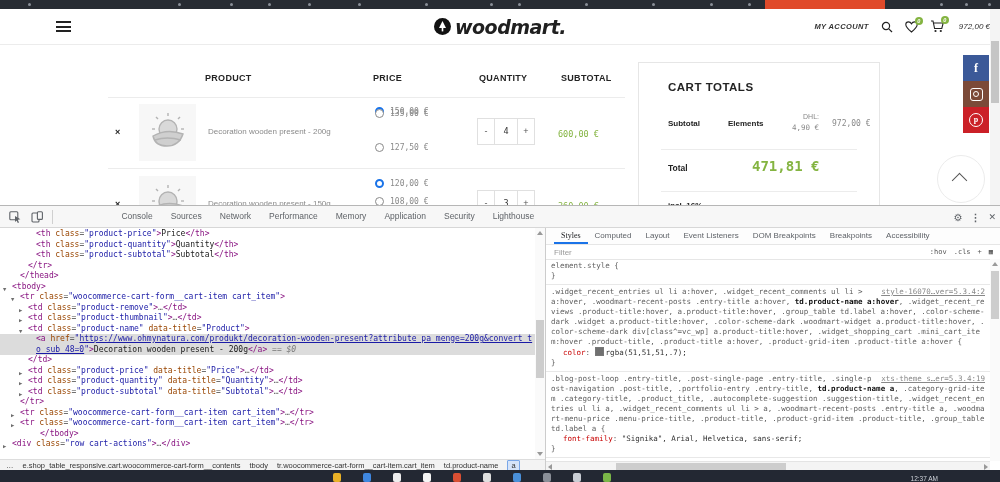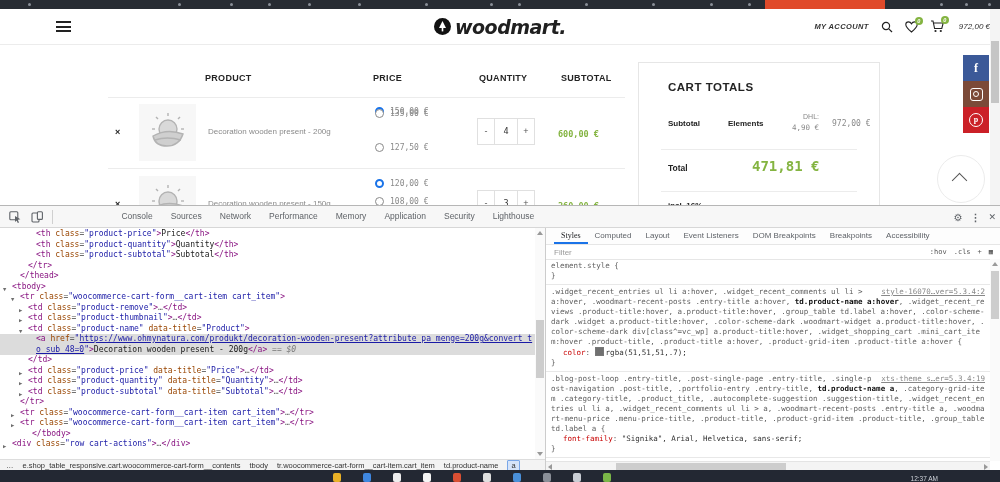--- a/index.html
+++ b/index.html
@@ -33,21 +33,21 @@
   .thumb{position:absolute;width:57px;height:57px;background:#f7f7f7;cursor:pointer;}
   .item-name{position:absolute;font-size:8px;color:#8a8a8a;cursor:pointer;}
   .price-opt{position:absolute;display:flex;align-items:center;gap:6px;cursor:pointer;}
   .radio{width:9px;height:9px;border-radius:50%;border:1px solid #8a8a8a;background:#fff;box-sizing:border-box;}
   .radio.sel{border:2.5px solid #1a73e8;}
   .price-lbl{font-family:"DejaVu Sans Mono",monospace;font-size:8px;color:#8a8a8a;}
   .stepper{position:absolute;display:flex;border:1px solid #e0e0e0;height:27px;box-sizing:border-box;background:#fff;}
   .step-btn{width:16px;text-align:center;line-height:25px;font-size:9px;color:#555;cursor:pointer;}
   .step-val{width:22px;text-align:center;line-height:25px;font-size:8.5px;color:#333;
     border-left:1px solid #e0e0e0;border-right:1px solid #e0e0e0;font-family:"DejaVu Sans Mono",monospace;}
-  .row-subtotal{position:absolute;font-family:"DejaVu Sans Mono",monospace;font-size:8.5px;font-weight:bold;text-align:center;}
+  .row-subtotal{position:absolute;font-family:"DejaVu Sans Mono",monospace;font-size:8.5px;font-weight:normal;text-align:center;}
 
   
   .totals-box{position:absolute;left:638px;top:17px;width:240px;height:160px;border:1px solid #e6e6e6;background:#fff;}
   .ct-title{position:absolute;left:29px;top:18px;font-size:11.5px;font-weight:bold;color:#242424;letter-spacing:.5px;}
   .ct-sub-lbl{position:absolute;left:29px;top:56px;font-size:8px;font-weight:bold;color:#242424;}
   .ct-ship-lbl{position:absolute;left:89px;top:56px;font-size:8px;font-weight:bold;color:#242424;}
   .ct-dhl{position:absolute;left:140px;top:50px;width:40px;text-align:right;font-size:7px;color:#888;}
   .ct-dhl-cost{position:absolute;left:130px;top:60px;width:50px;text-align:right;font-size:7.5px;color:#888;font-family:"DejaVu Sans Mono",monospace;}
   .ct-sub-val{position:absolute;left:193px;top:56px;font-size:8px;color:#8a8a8a;font-family:"DejaVu Sans Mono",monospace;}
   .ct-hr{position:absolute;left:22px;width:196px;height:1px;background:#ececec;}
@@ -368,21 +368,21 @@
             <div class="tree-line" style="padding-left: 28px;"><span class="tk-ar" style="left: 19px;">▶</span><span class="tk-p">&lt;</span><span class="tk-g">td</span><span class="tk-a"> class</span><span class="tk-q">=</span><span class="tk-v">"product-thumbnail"</span><span class="tk-p">&gt;</span><span class="tk-e">…</span><span class="tk-p">&lt;/</span><span class="tk-g">td</span><span class="tk-p">&gt;</span></div>
             <div class="tree-line" style="padding-left: 28px;"><span class="tk-ar" style="left: 19px;">▼</span><span class="tk-p">&lt;</span><span class="tk-g">td</span><span class="tk-a"> class</span><span class="tk-q">=</span><span class="tk-v">"product-name"</span><span class="tk-a"> data-title</span><span class="tk-q">=</span><span class="tk-v">"Product"</span><span class="tk-p">&gt;</span></div>
             <div class="tree-line selected" style="padding-left: 36px;"><span class="tk-p">&lt;</span><span class="tk-g">a</span><span class="tk-a"> href</span><span class="tk-q">=</span><span class="tk-v">"</span><span class="tk-l">https://www.ohmynatura.com/produkt/decoration-wooden-present?attribute_pa_menge=200g&amp;convert_to_sub_48=0</span><span class="tk-v">"</span><span class="tk-p">&gt;</span><span class="tk-t">Decoration wooden present - 200g</span><span class="tk-p">&lt;/</span><span class="tk-g">a</span><span class="tk-p">&gt;</span><span class="tk-c"> == $0</span></div>
             <div class="tree-line" style="padding-left: 28px;"><span class="tk-p">&lt;/</span><span class="tk-g">td</span><span class="tk-p">&gt;</span></div>
             <div class="tree-line" style="padding-left: 28px;"><span class="tk-ar" style="left: 19px;">▶</span><span class="tk-p">&lt;</span><span class="tk-g">td</span><span class="tk-a"> class</span><span class="tk-q">=</span><span class="tk-v">"product-price"</span><span class="tk-a"> data-title</span><span class="tk-q">=</span><span class="tk-v">"Price"</span><span class="tk-p">&gt;</span><span class="tk-e">…</span><span class="tk-p">&lt;/</span><span class="tk-g">td</span><span class="tk-p">&gt;</span></div>
             <div class="tree-line" style="padding-left: 28px;"><span class="tk-ar" style="left: 19px;">▶</span><span class="tk-p">&lt;</span><span class="tk-g">td</span><span class="tk-a"> class</span><span class="tk-q">=</span><span class="tk-v">"product-quantity"</span><span class="tk-a"> data-title</span><span class="tk-q">=</span><span class="tk-v">"Quantity"</span><span class="tk-p">&gt;</span><span class="tk-e">…</span><span class="tk-p">&lt;/</span><span class="tk-g">td</span><span class="tk-p">&gt;</span></div>
             <div class="tree-line" style="padding-left: 28px;"><span class="tk-ar" style="left: 19px;">▶</span><span class="tk-p">&lt;</span><span class="tk-g">td</span><span class="tk-a"> class</span><span class="tk-q">=</span><span class="tk-v">"product-subtotal"</span><span class="tk-a"> data-title</span><span class="tk-q">=</span><span class="tk-v">"Subtotal"</span><span class="tk-p">&gt;</span><span class="tk-e">…</span><span class="tk-p">&lt;/</span><span class="tk-g">td</span><span class="tk-p">&gt;</span></div>
             <div class="tree-line" style="padding-left: 20px;"><span class="tk-p">&lt;/</span><span class="tk-g">tr</span><span class="tk-p">&gt;</span></div>
             <div class="tree-line" style="padding-left: 20px;"><span class="tk-ar" style="left: 11px;">▶</span><span class="tk-p">&lt;</span><span class="tk-g">tr</span><span class="tk-a"> class</span><span class="tk-q">=</span><span class="tk-v">"woocommerce-cart-form__cart-item cart_item"</span><span class="tk-p">&gt;</span><span class="tk-e">…</span><span class="tk-p">&lt;/</span><span class="tk-g">tr</span><span class="tk-p">&gt;</span></div>
             <div class="tree-line" style="padding-left: 20px;"><span class="tk-ar" style="left: 11px;">▶</span><span class="tk-p">&lt;</span><span class="tk-g">tr</span><span class="tk-a"> class</span><span class="tk-q">=</span><span class="tk-v">"woocommerce-cart-form__cart-item cart_item"</span><span class="tk-p">&gt;</span><span class="tk-e">…</span><span class="tk-p">&lt;/</span><span class="tk-g">tr</span><span class="tk-p">&gt;</span></div>
-            <div class="tree-line" style="padding-left: 32px;"><span class="tk-p">&lt;/</span><span class="tk-g">tbody</span><span class="tk-p">&gt;</span></div>
+            <div class="tree-line" style="padding-left: 32px; margin-left: 8px;"><span class="tk-p">&lt;/</span><span class="tk-g">tbody</span><span class="tk-p">&gt;</span></div>
             <div class="tree-line" style="padding-left: 12px;"><span class="tk-ar" style="left: 3px;">▶</span><span class="tk-p">&lt;</span><span class="tk-g">div</span><span class="tk-a"> class</span><span class="tk-q">=</span><span class="tk-v">"row cart-actions"</span><span class="tk-p">&gt;</span><span class="tk-e">…</span><span class="tk-p">&lt;/</span><span class="tk-g">div</span><span class="tk-p">&gt;</span></div>
           </div>
         <div class="el-scrollbar">
           <span class="tri tri-up"></span>
           <div class="thumb"></div>
           <span class="tri tri-down"></span>
         </div>
         <div class="dt-crumbs" id="dt-crumbs">
             <span class="crumb">…</span>
             <span class="crumb">e.shop_table_responsive.cart.woocommerce-cart-form__contents</span>

